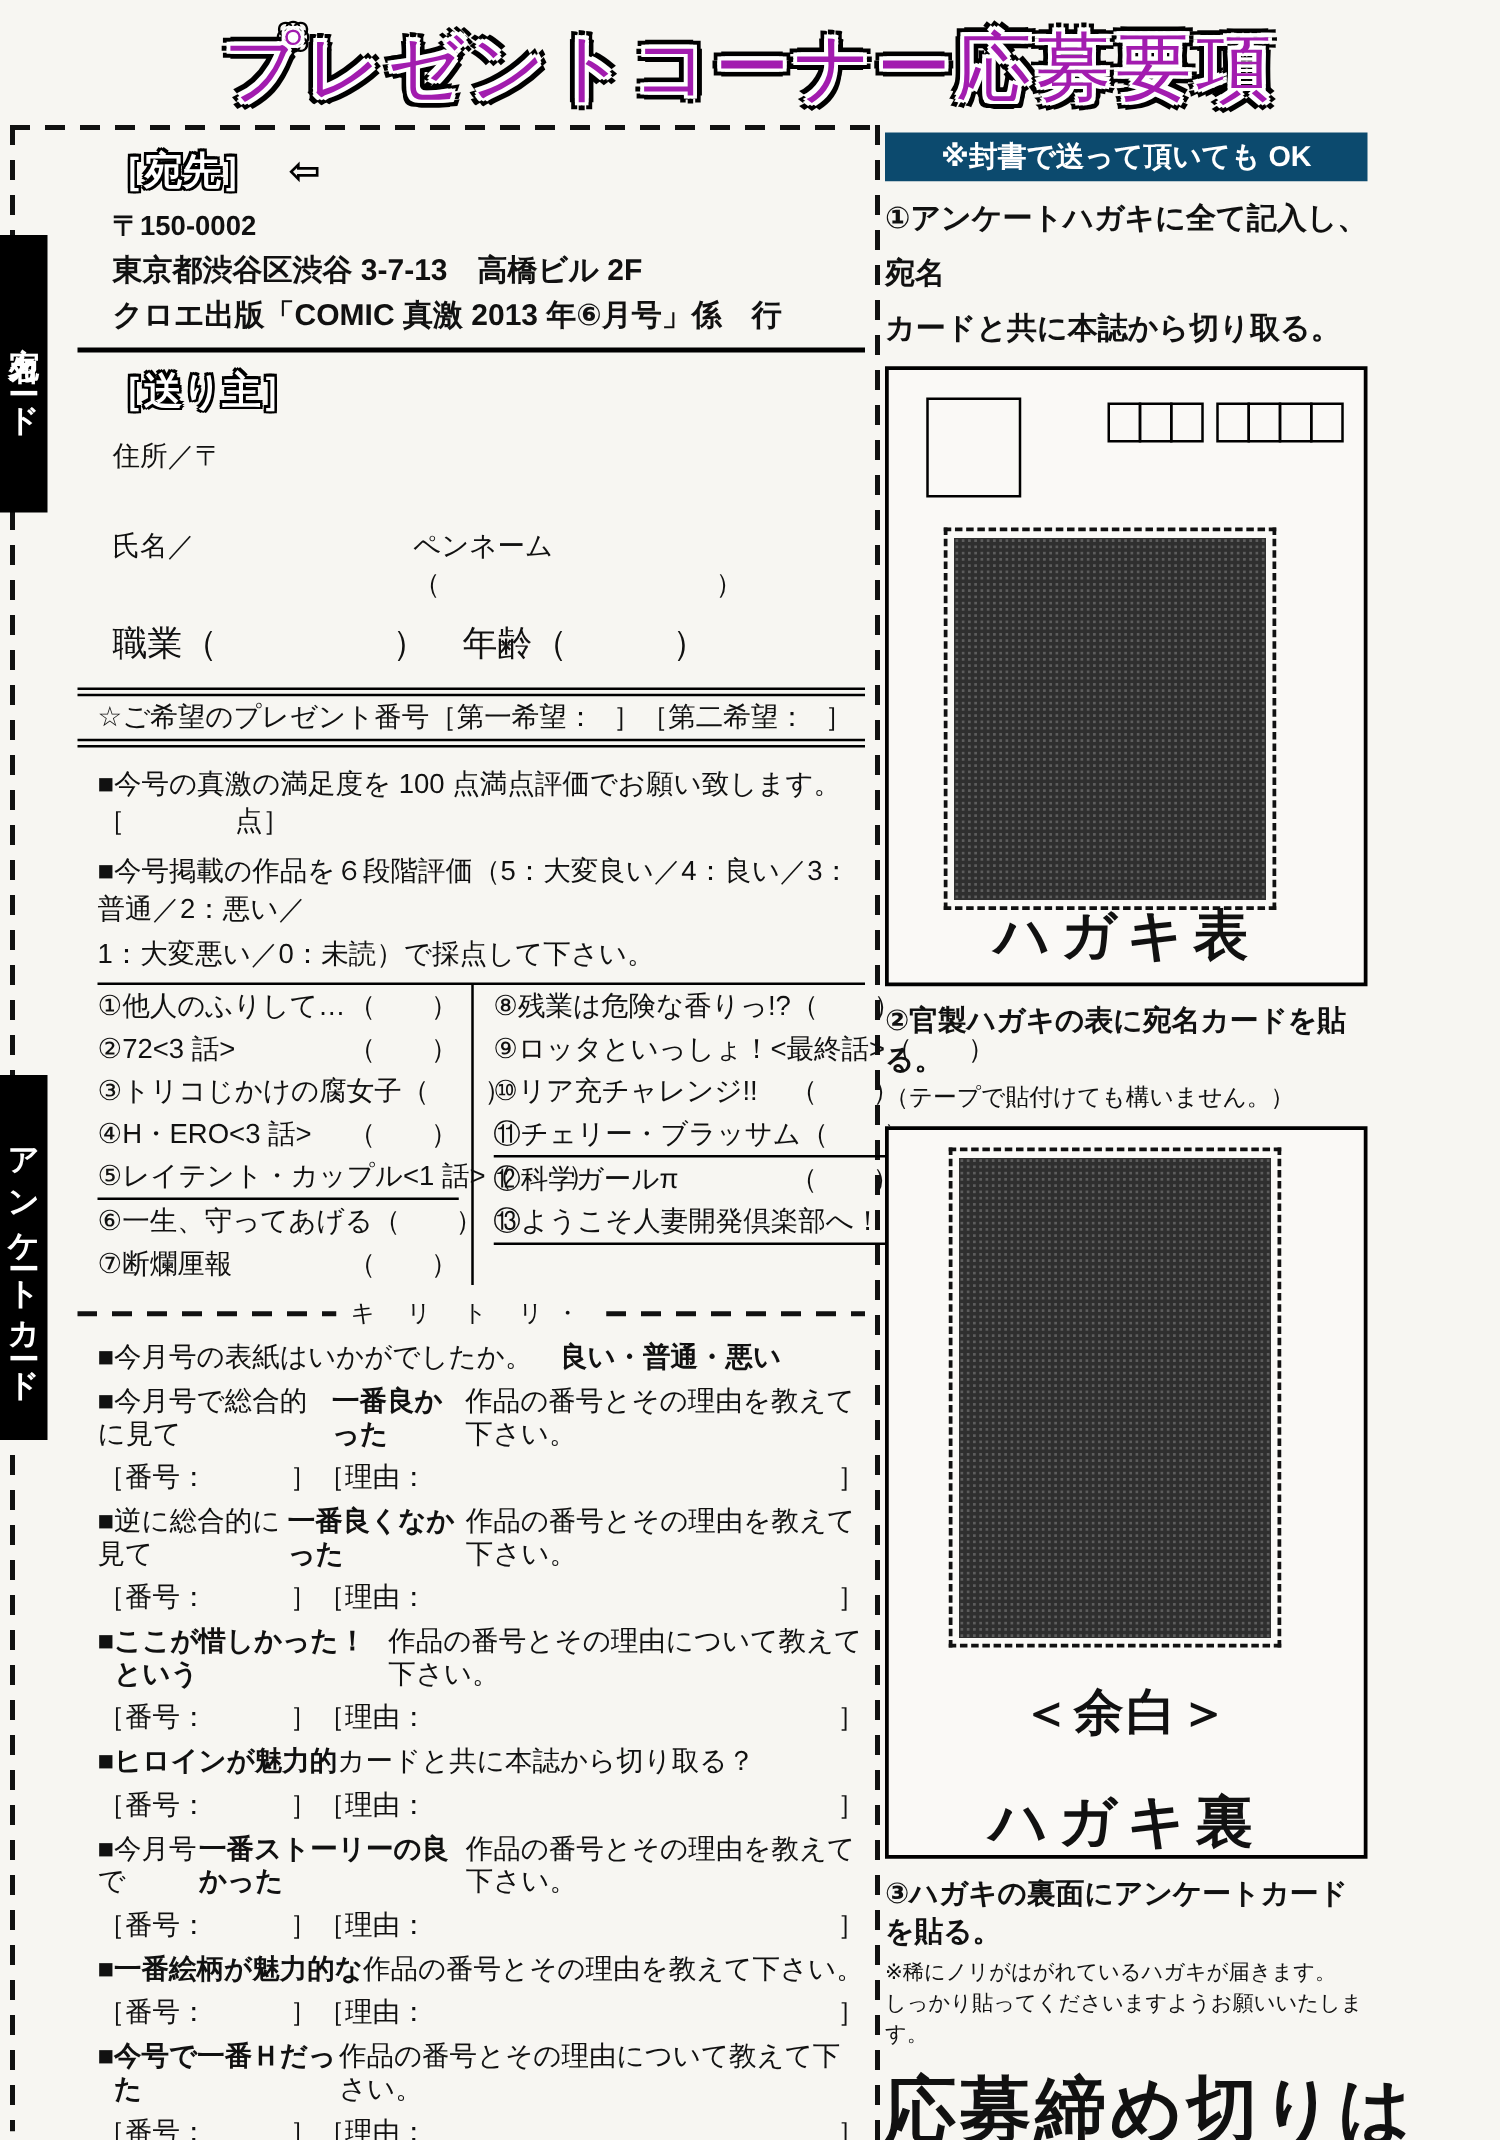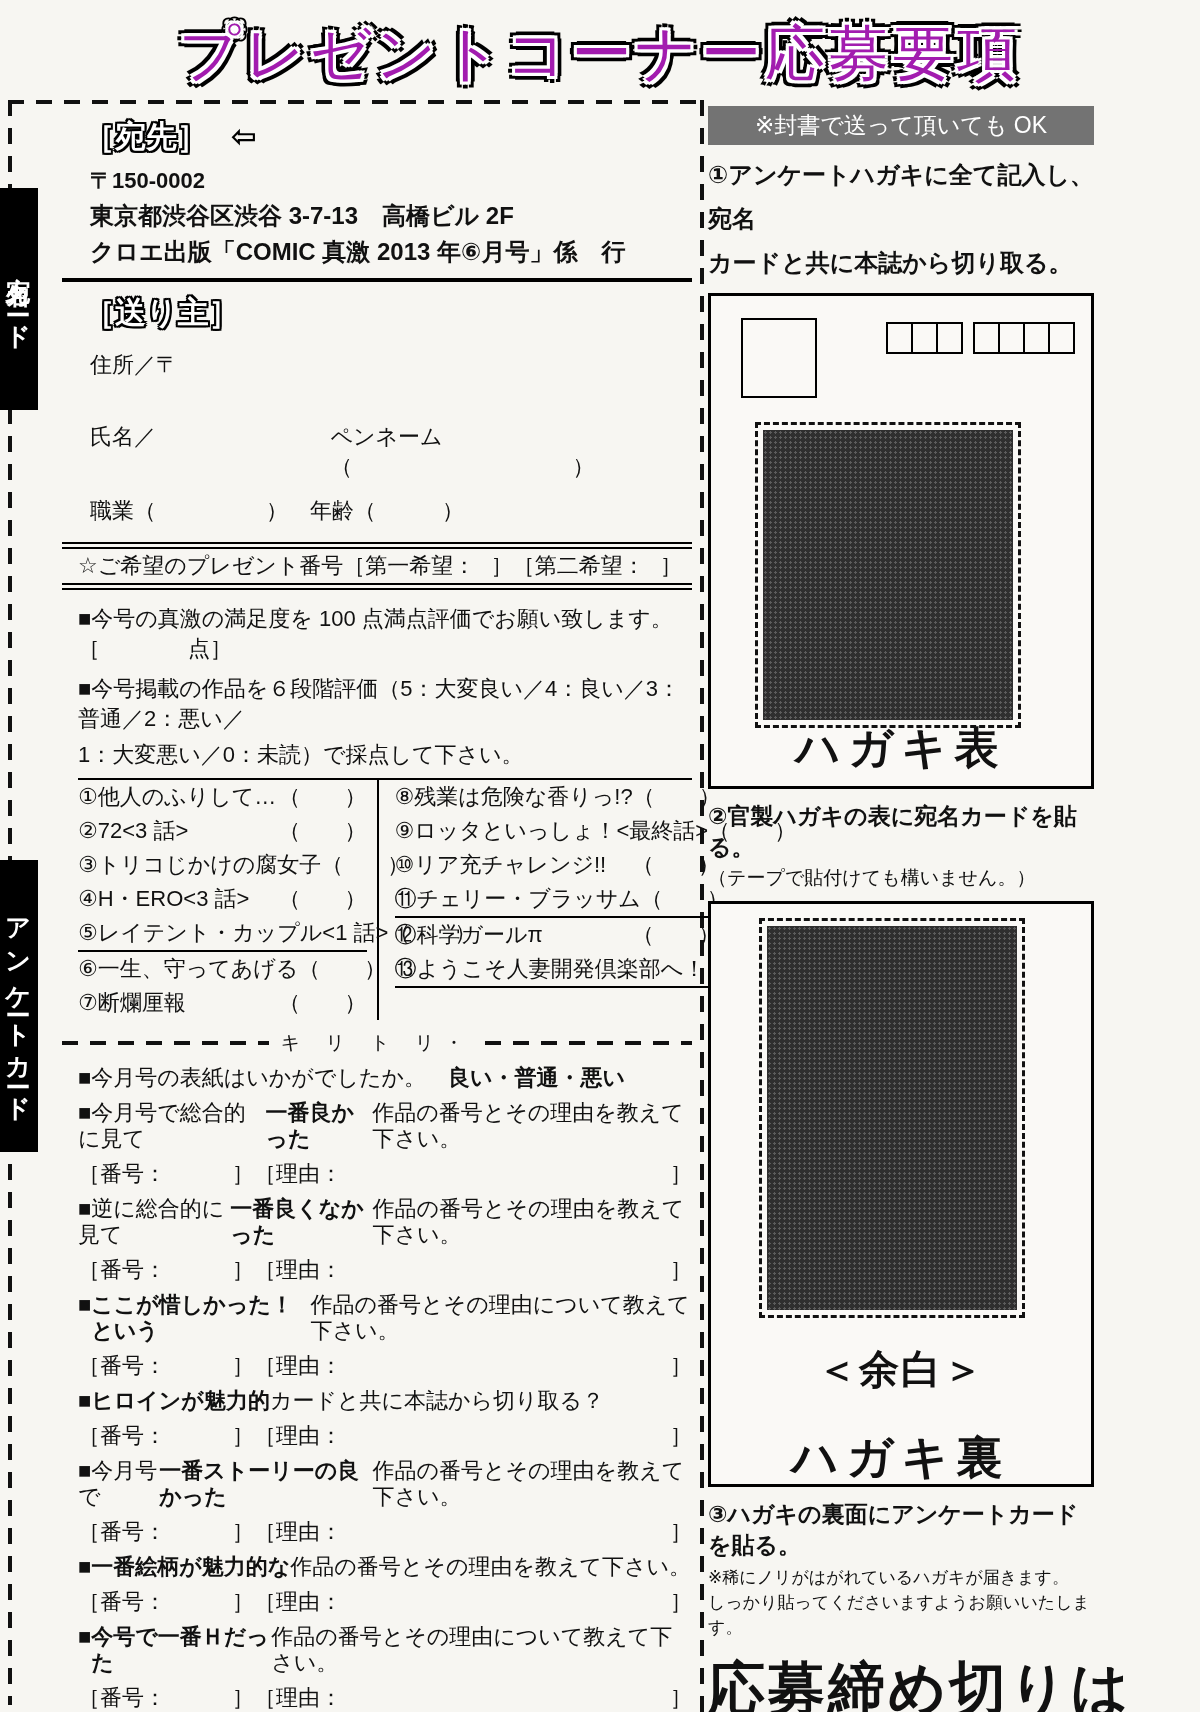--- a/index.html
+++ b/index.html
@@ -43,21 +43,21 @@
   .to-line{margin:10px 0 0 22px;font-size:31px;}
   .to-line .arrow{margin-left:14px;color:#000;font-weight:900;text-shadow:none;}
   .postal{margin:8px 0 0 28px;font-size:22px;font-weight:bold;}
   .addr{margin:4px 0 0 28px;font-size:24px;font-weight:bold;}
   .pub{margin:4px 0 0 28px;font-size:24px;font-weight:bold;}
   hr.solid{border:none;border-top:4px solid #000;margin:10px 0 0 0;}
   .sender-label{margin:10px 0 0 22px;font-size:31px;}
   .addr-field{margin:16px 0 0 28px;font-size:22px;}
   .name-line{margin:42px 0 0 28px;font-size:22px;display:flex;}
   .name-line .left{width:250px;}
-  .job-line{margin:14px 0 0 28px;font-size:22px;}
+  .job-line{margin:14px 0 0 28px;font-size:28px;}
   .wish-band{
     margin-top:16px;position:relative;display:flex;
     border-top:2px solid #000;border-bottom:2px solid #000;
     padding:7px 10px 7px 16px;font-size:22px;
   }
   .wish-band::before{content:"";position:absolute;left:0;right:0;top:3px;border-top:2px solid #000;}
   .wish-band::after{content:"";position:absolute;left:0;right:0;bottom:3px;border-bottom:2px solid #000;}
   .spacer{flex:1;}
   .sat-line{margin:14px 0 0 16px;font-size:22px;}
   .scale1{margin:10px 0 0 16px;font-size:22px;}
@@ -70,21 +70,21 @@
   .rule-below{border-bottom:2px solid #000;}
   .kiritori{margin-top:10px;display:flex;align-items:center;}
   .kiritori .kdash{flex:1;height:4px;background:repeating-linear-gradient(90deg,#111 0 16px,transparent 16px 28px);}
   .kiritori .ktext{margin:0 12px;font-size:19px;letter-spacing:10px;}
   .survey{margin:8px 0 0 16px;font-size:22px;}
   .q-line{margin-top:9px;display:flex;line-height:26px;}
   .q-line b{font-weight:700;}
   .a-line{margin-top:9px;display:flex;line-height:26px;}
   
   .rp{position:absolute;left:708px;top:106px;width:386px;}
-  .rp-banner{background:#737373;color:#fff;font-size:23px;font-weight:normal;text-align:center;padding:4px 0;}
+  .rp-banner{background:#0c4a6e;color:#fff;font-size:23px;font-weight:bold;text-align:center;padding:4px 0;}
   .rp-step{font-size:23px;font-weight:bold;}
   .rp-step1{margin-top:8px;font-size:24px;line-height:44px;font-weight:bold;}
   .pc-box{border:3px solid #000;position:relative;background:#faf9f6;}
   #front-box{margin-top:8px;height:490px;font-family:Liberation Serif, serif;}
   #back-box{margin-top:10px;height:580px;}
   .stamp{position:absolute;left:30px;top:22px;width:72px;height:76px;border:2px solid #000;}
   .postal-row{position:absolute;right:16px;top:26px;display:flex;gap:12px;}
   .pgroup{display:flex;}
   .pbox{width:23px;height:28px;border:2px solid #000;margin-left:-2px;}
   .halftone{

